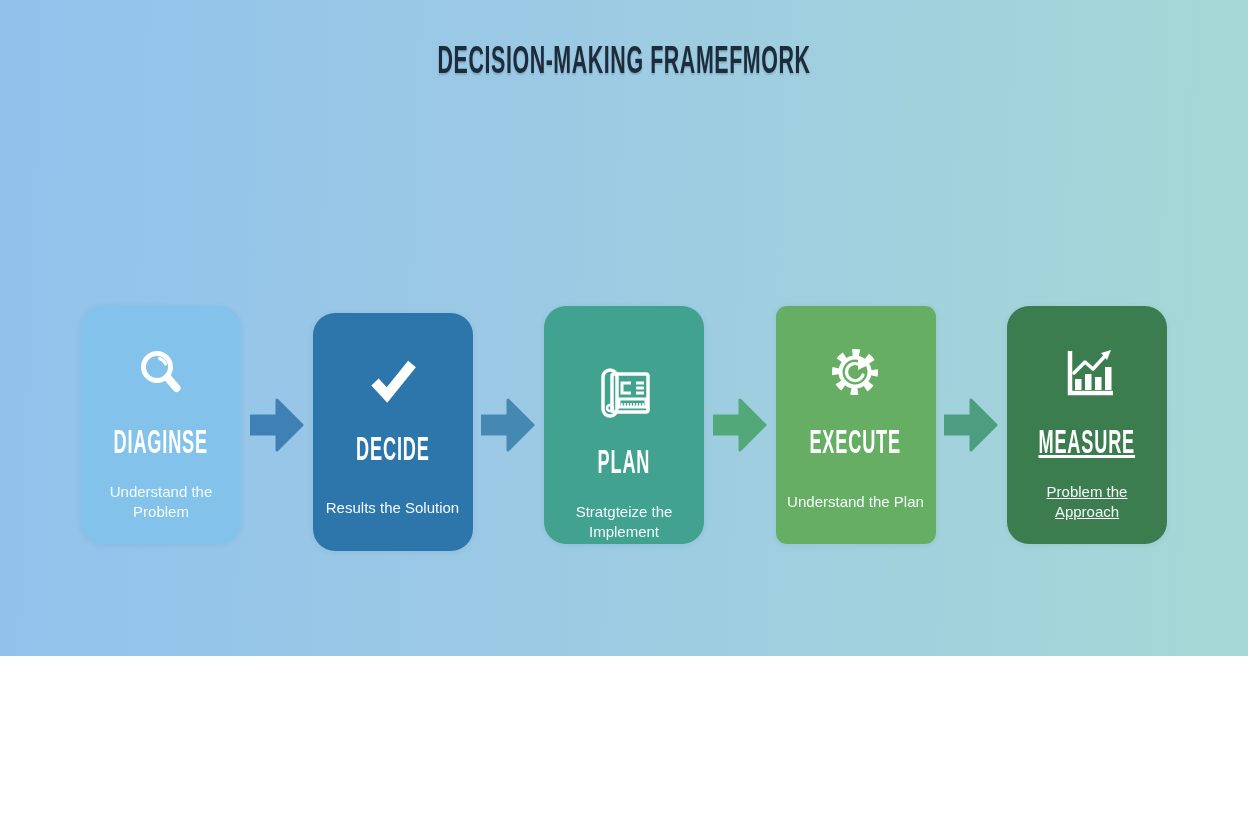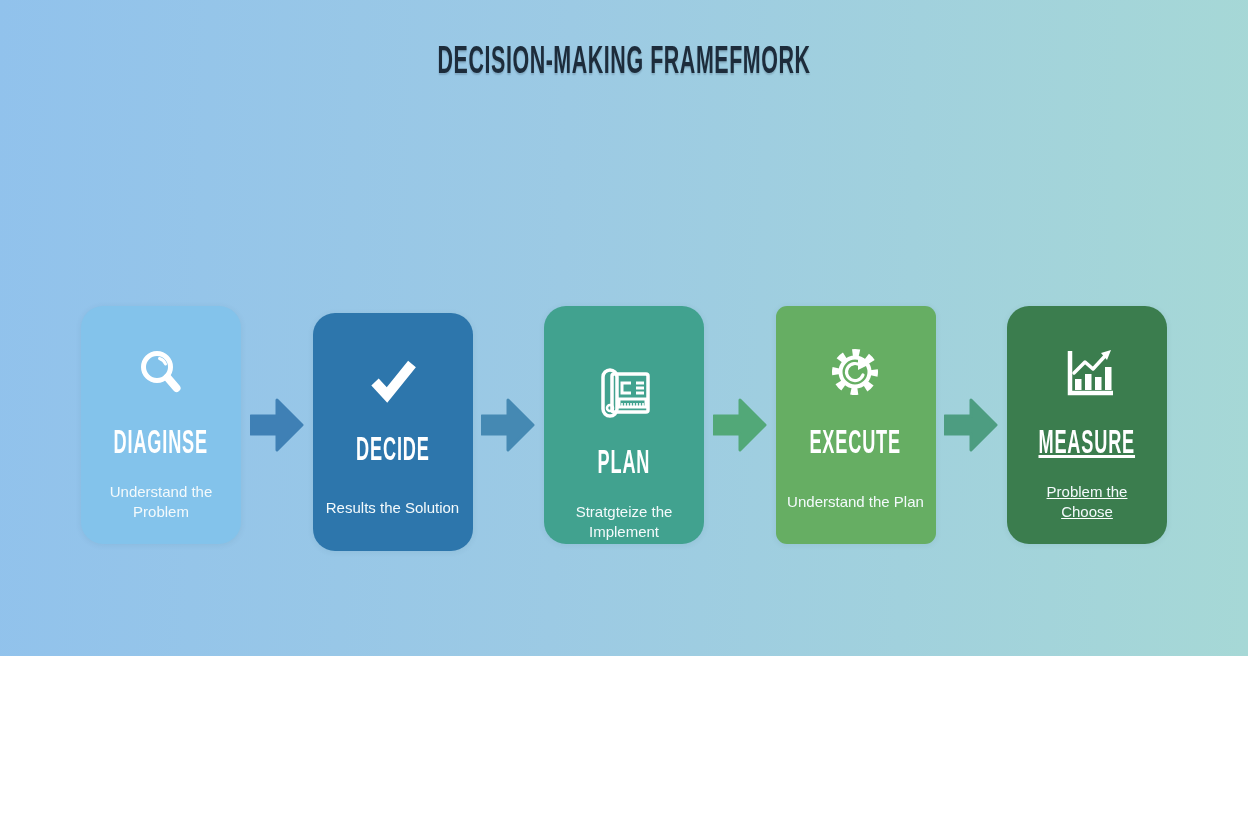--- a/index.html
+++ b/index.html
@@ -137,18 +137,18 @@
         <rect x="20" y="37" width="6.5" height="11" fill="#fff"></rect>
         <rect x="30" y="32" width="6.5" height="16" fill="#fff"></rect>
         <rect x="40" y="35" width="6.5" height="13" fill="#fff"></rect>
         <rect x="50" y="25" width="6.5" height="23" fill="#fff"></rect>
         <path d="M19 31 L30 20 L38 27 L50 14" fill="none" stroke="#fff" stroke-width="3.5" stroke-linecap="round" stroke-linejoin="round"></path>
         <polygon points="56,8 46,11 52,18" fill="#fff"></polygon>
       </svg>
       <div class="step-title">MEASURE</div>
       <div class="step-subtitle">
         <span class="sub-line">Problem the</span>
-        <span class="sub-line">Choose</span>
+        <span class="sub-line">Approach</span>
       </div>
     </div>
 
   </div>
 </div>
 
 </body></html>

